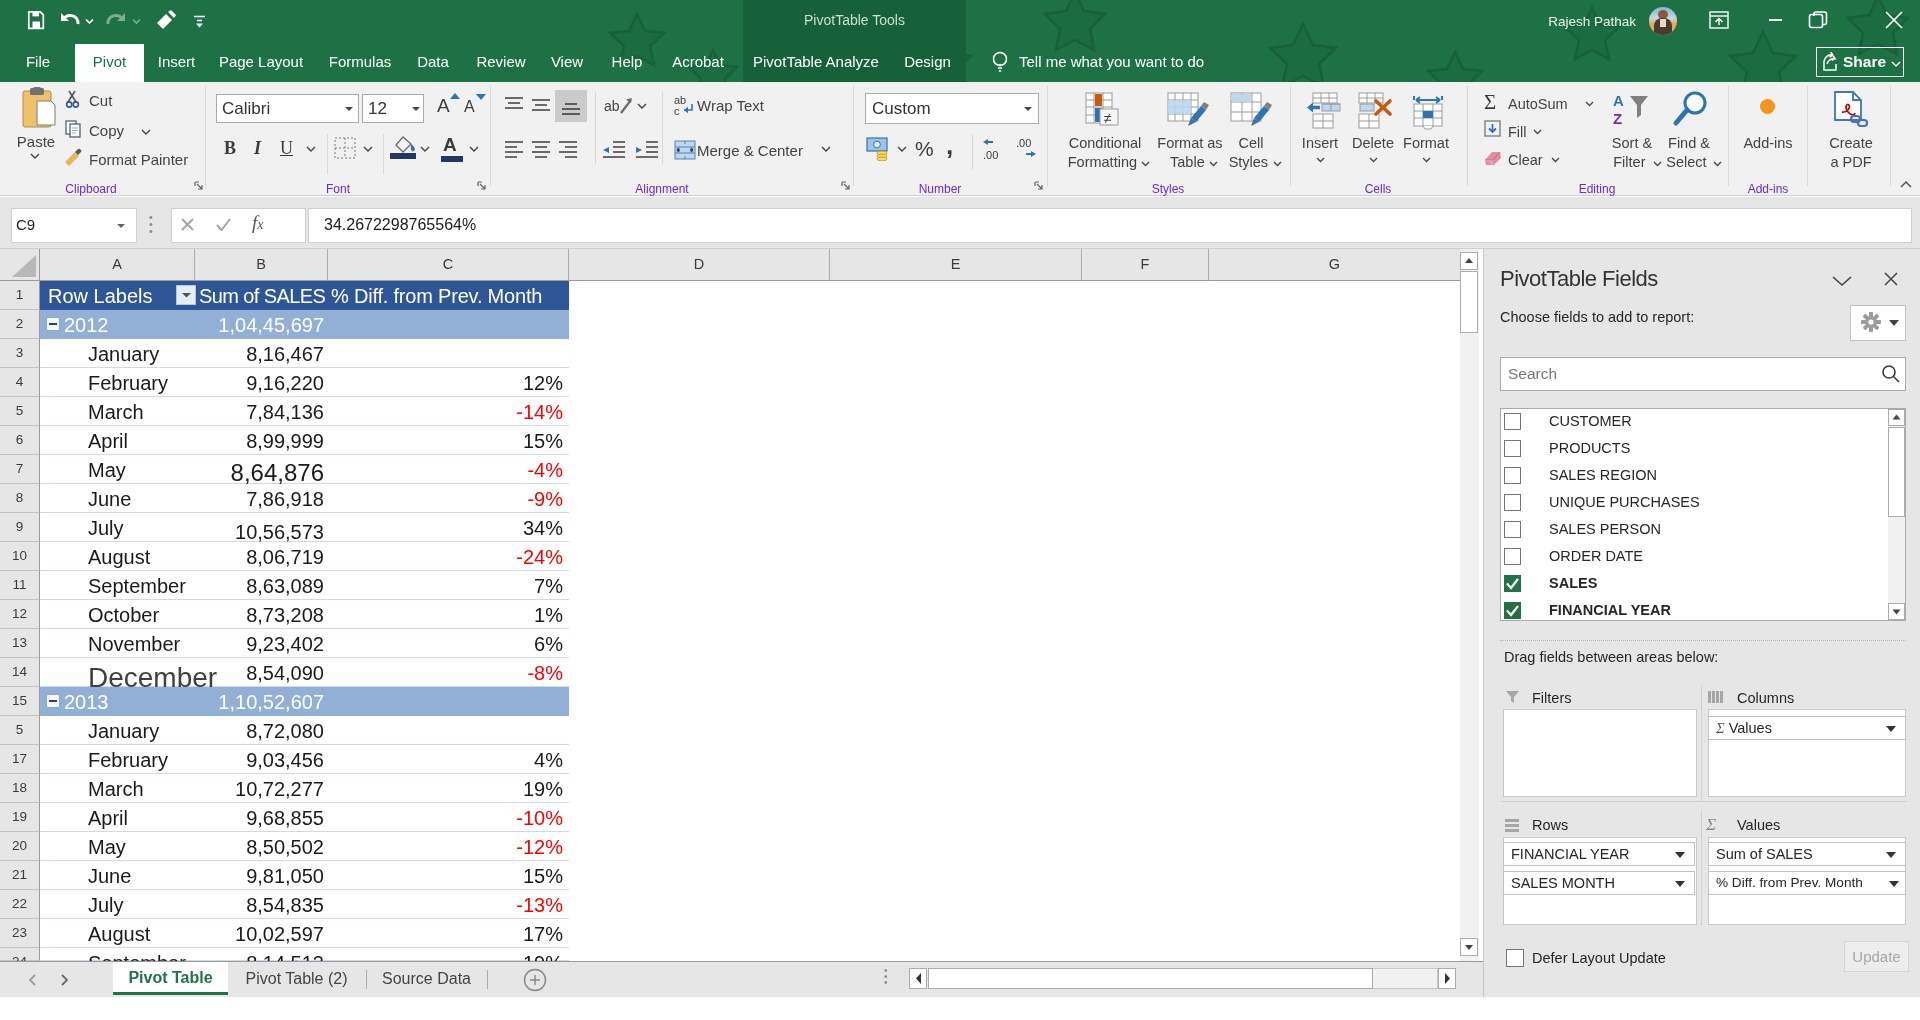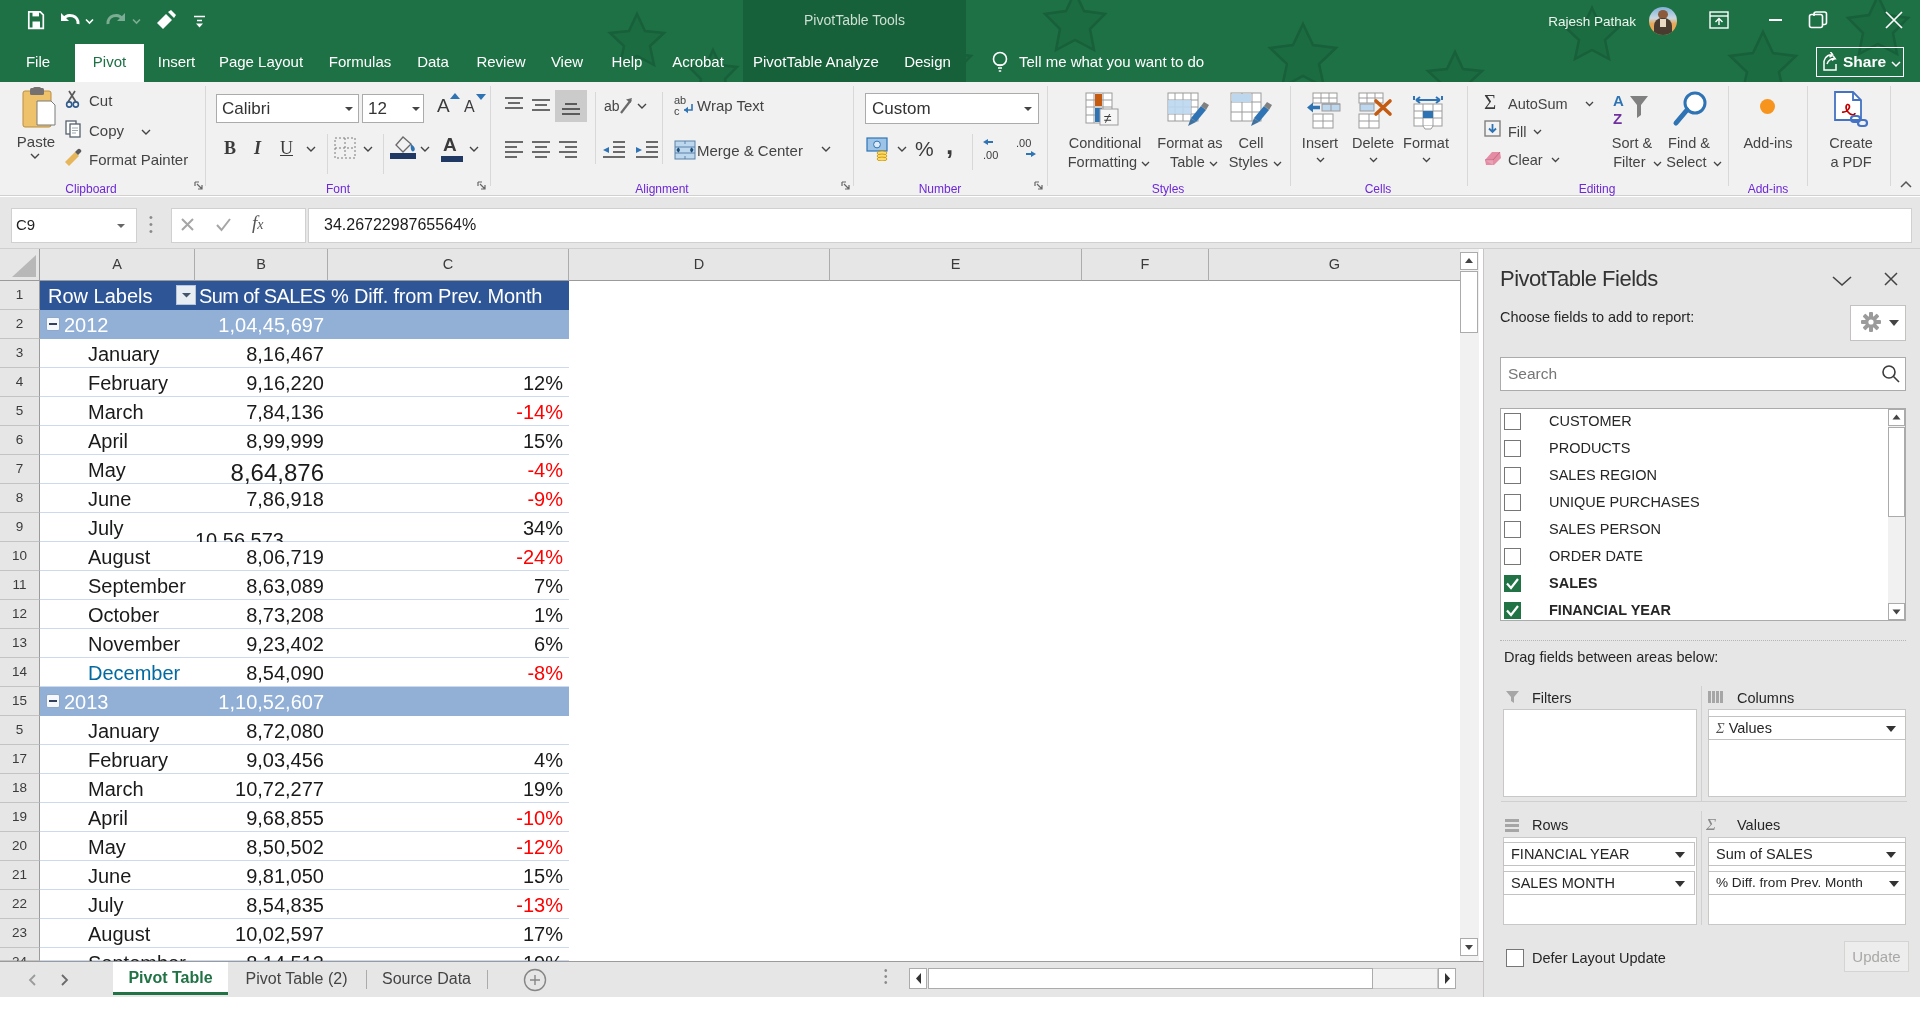--- a/index.html
+++ b/index.html
@@ -570,40 +570,40 @@
       <div class="abs" style="left:40px;top:206px;width:529px;height:29px;background:#fff;border-bottom:1px solid #CDD9EC"></div>
       <div class="abs" style="left:88px;top:210px;font-size:20px;color:#1a1a1a">May</div>
       <div class="abs" style="left:195px;top:210px;width:129px;text-align:right;font-size:24px;color:#1a1a1a">8,64,876</div>
       <div class="abs" style="left:334px;top:210px;width:229px;text-align:right;font-size:20px;color:#1a1a1a"><span class="neg">-4%</span></div>
       <div class="abs" style="left:40px;top:235px;width:529px;height:29px;background:#fff;border-bottom:1px solid #CDD9EC"></div>
       <div class="abs" style="left:88px;top:239px;font-size:20px;color:#1a1a1a">June</div>
       <div class="abs" style="left:195px;top:239px;width:129px;text-align:right;font-size:20px;color:#1a1a1a">7,86,918</div>
       <div class="abs" style="left:334px;top:239px;width:229px;text-align:right;font-size:20px;color:#1a1a1a"><span class="neg">-9%</span></div>
       <div class="abs" style="left:40px;top:264px;width:529px;height:29px;background:#fff;border-bottom:1px solid #CDD9EC"></div>
       <div class="abs" style="left:88px;top:268px;font-size:20px;color:#1a1a1a">July</div>
-      <div class="abs" style="left:195px;top:280px;width:129px;font-size:20px;color:#1a1a1a">10,56,573</div>
+      <div class="abs" style="left:195px;top:272px;width:129px;text-align:right;font-size:20px;color:#1a1a1a">10,56,573</div>
       <div class="abs" style="left:334px;top:268px;width:229px;text-align:right;font-size:20px;color:#1a1a1a"><span>34%</span></div>
       <div class="abs" style="left:40px;top:293px;width:529px;height:29px;background:#fff;border-bottom:1px solid #CDD9EC"></div>
       <div class="abs" style="left:88px;top:297px;font-size:20px;color:#1a1a1a">August</div>
       <div class="abs" style="left:195px;top:297px;width:129px;text-align:right;font-size:20px;color:#1a1a1a">8,06,719</div>
       <div class="abs" style="left:334px;top:297px;width:229px;text-align:right;font-size:20px;color:#1a1a1a"><span class="neg">-24%</span></div>
       <div class="abs" style="left:40px;top:322px;width:529px;height:29px;background:#fff;border-bottom:1px solid #CDD9EC"></div>
       <div class="abs" style="left:88px;top:326px;font-size:20px;color:#1a1a1a">September</div>
       <div class="abs" style="left:195px;top:326px;width:129px;text-align:right;font-size:20px;color:#1a1a1a">8,63,089</div>
       <div class="abs" style="left:334px;top:326px;width:229px;text-align:right;font-size:20px;color:#1a1a1a"><span>7%</span></div>
       <div class="abs" style="left:40px;top:351px;width:529px;height:29px;background:#fff;border-bottom:1px solid #CDD9EC"></div>
       <div class="abs" style="left:88px;top:355px;font-size:20px;color:#1a1a1a">October</div>
       <div class="abs" style="left:195px;top:355px;width:129px;text-align:right;font-size:20px;color:#1a1a1a">8,73,208</div>
       <div class="abs" style="left:334px;top:355px;width:229px;text-align:right;font-size:20px;color:#1a1a1a"><span>1%</span></div>
       <div class="abs" style="left:40px;top:380px;width:529px;height:29px;background:#fff;border-bottom:1px solid #CDD9EC"></div>
       <div class="abs" style="left:88px;top:384px;font-size:20px;color:#1a1a1a">November</div>
       <div class="abs" style="left:195px;top:384px;width:129px;text-align:right;font-size:20px;color:#1a1a1a">9,23,402</div>
       <div class="abs" style="left:334px;top:384px;width:229px;text-align:right;font-size:20px;color:#1a1a1a"><span>6%</span></div>
       <div class="abs" style="left:40px;top:409px;width:529px;height:29px;background:#fff;border-bottom:1px solid #CDD9EC"></div>
-      <div class="abs" style="left:88px;top:413px;font-size:20px;color:#0369a1">December</div>
+      <div class="abs" style="left:88px;top:413px;font-size:28px;color:#404040">December</div>
       <div class="abs" style="left:195px;top:413px;width:129px;text-align:right;font-size:20px;color:#1a1a1a">8,54,090</div>
       <div class="abs" style="left:334px;top:413px;width:229px;text-align:right;font-size:20px;color:#1a1a1a"><span class="neg">-8%</span></div>
       <div class="abs" style="left:40px;top:438px;width:529px;height:29px;background:#92AFD6"></div>
       <div class="abs" style="left:46px;top:445px;width:14px;height:14px;background:#F5F8FC;border:1px solid #8FA8C8;border-radius:2px"></div>
       <div class="abs" style="left:49px;top:451px;width:8px;height:2px;background:#33415C"></div>
       <div class="abs" style="left:64px;top:442px;font-size:20px;color:#fff">2013</div>
       <div class="abs" style="left:195px;top:442px;width:129px;text-align:right;font-size:20px;color:#fff">1,10,52,607</div>
       <div class="abs" style="left:40px;top:467px;width:529px;height:29px;background:#fff;border-bottom:1px solid #CDD9EC"></div>
       <div class="abs" style="left:88px;top:471px;font-size:20px;color:#1a1a1a">January</div>
       <div class="abs" style="left:195px;top:471px;width:129px;text-align:right;font-size:20px;color:#1a1a1a">8,72,080</div>

